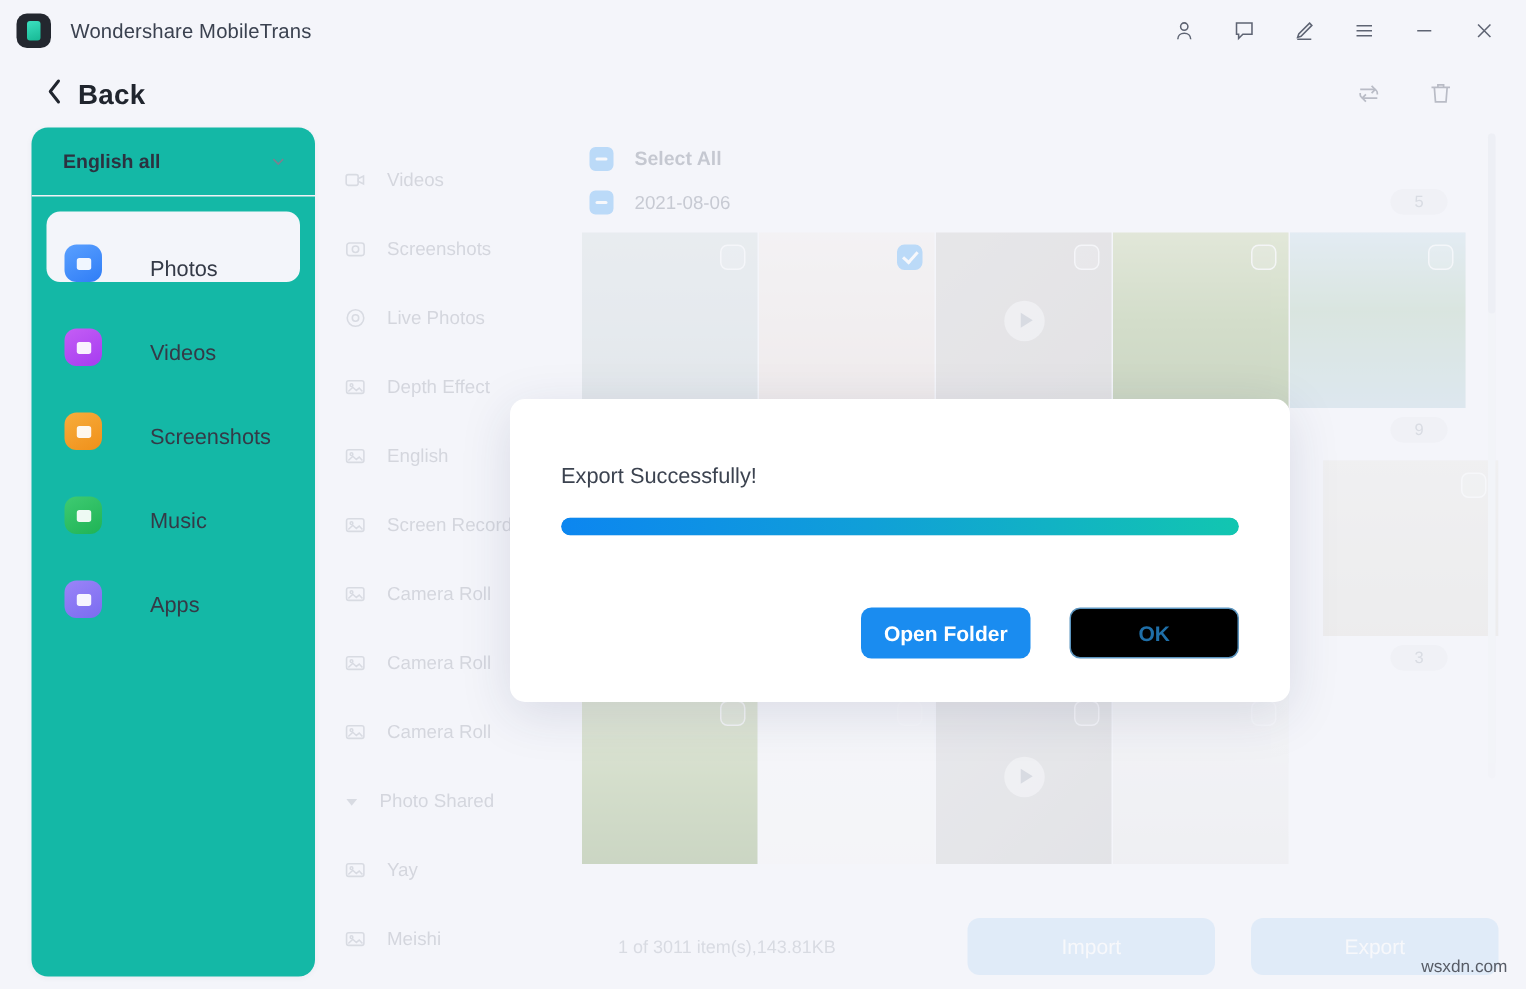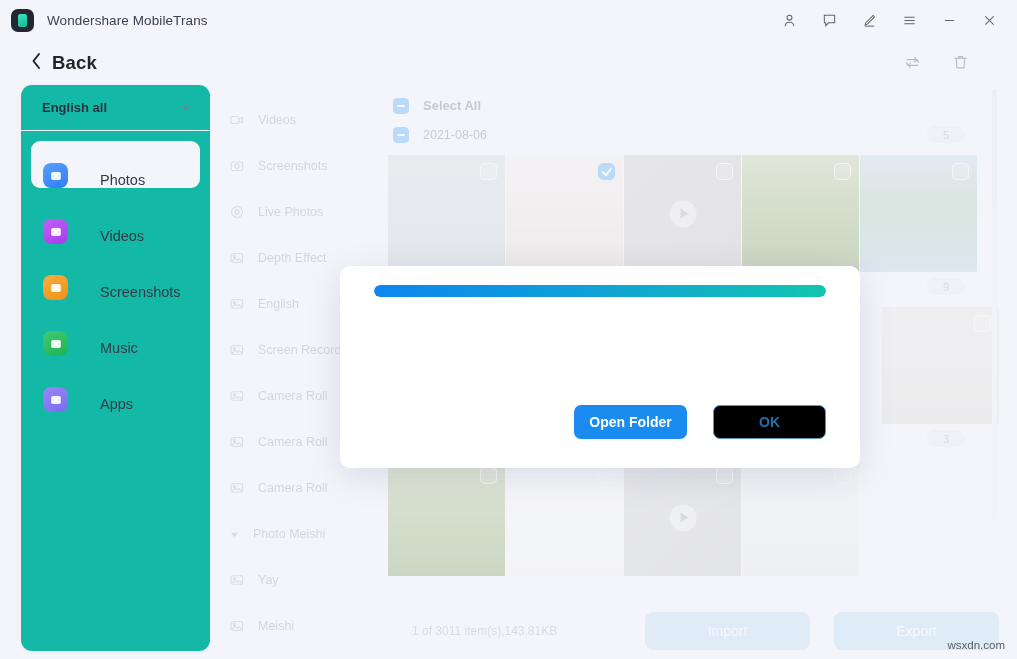--- a/index.html
+++ b/index.html
@@ -539,21 +539,21 @@
           </svg>
         </span>
         <span class="cat-label">Camera Roll</span>
       </div>
       <div class="cat-item group">
         <span class="cat-ico">
           <svg width="9" height="9" viewBox="0 0 10 10" fill="currentColor">
             <path d="M1 3h8L5 8z"></path>
           </svg>
         </span>
-        <span class="cat-label">Photo Meishi</span>
+        <span class="cat-label">Photo Shared</span>
       </div>
       <div class="cat-item">
         <span class="cat-ico">
           <svg width="16" height="16" viewBox="0 0 18 18" fill="none" stroke="currentColor" stroke-width="1.2">
             <rect x="2.3" y="4.3" width="13" height="9.5" rx="1.6"></rect>
             <circle cx="6" cy="7.6" r="1"></circle>
             <path d="M3.6 12.4l3.4-3.2 2.6 2.4 2.2-1.8 2.4 2.6"></path>
           </svg>
         </span>
         <span class="cat-label">Yay</span>
@@ -640,20 +640,21 @@
 </div>
 
 <div class="bottombar">
   <span class="count-text">1 of 3011 item(s),143.81KB</span>
   <span class="bb-spacer"></span>
   <div class="bb-btn">Import</div>
   <div class="bb-btn">Export</div>
 </div>
 
 <div class="modal">
+  <div class="modal-msg">Export Successfully!</div>
   <div class="bar-track">
     <div class="bar-fill" id="barfill" style="width: 100%;"></div>
   </div>
   <div class="modal-actions">
     <button class="btn-primary">Open Folder</button>
     <button class="btn-ghost">OK</button>
   </div>
 </div>
 
 <div class="watermark">wsxdn.com</div>

